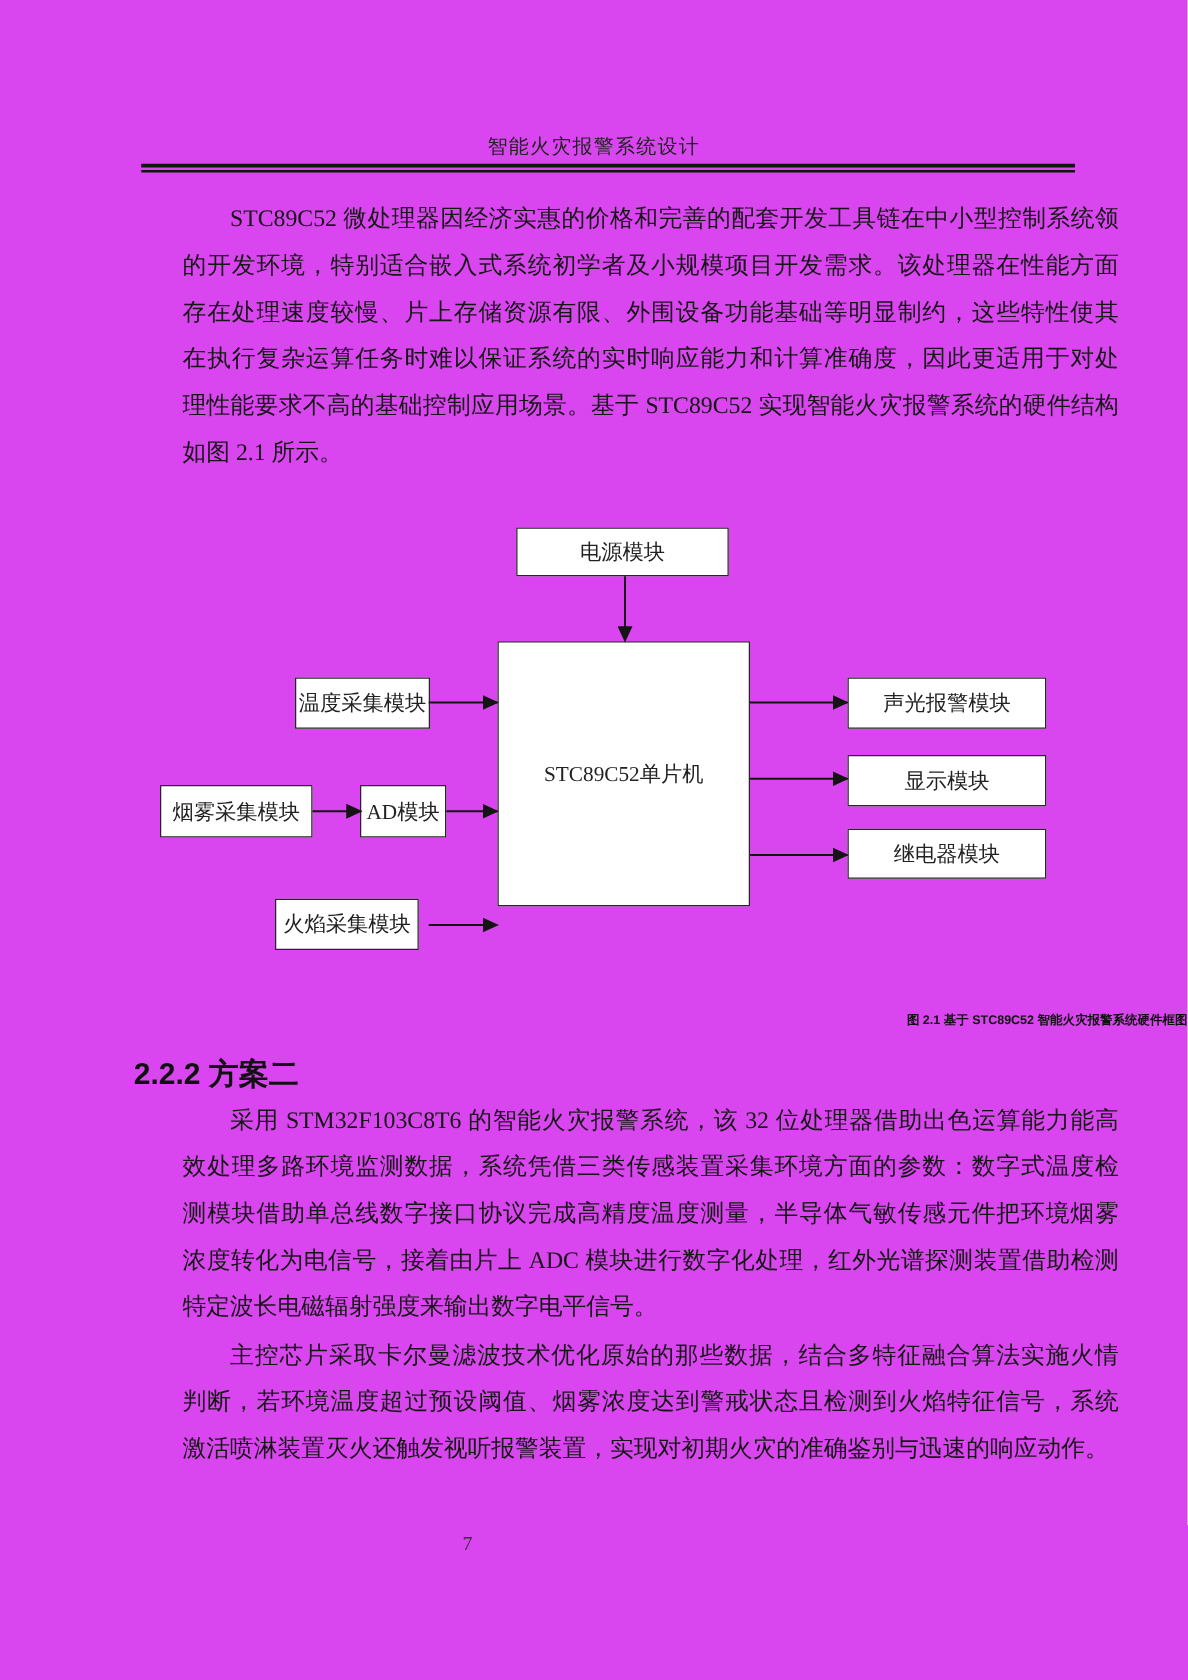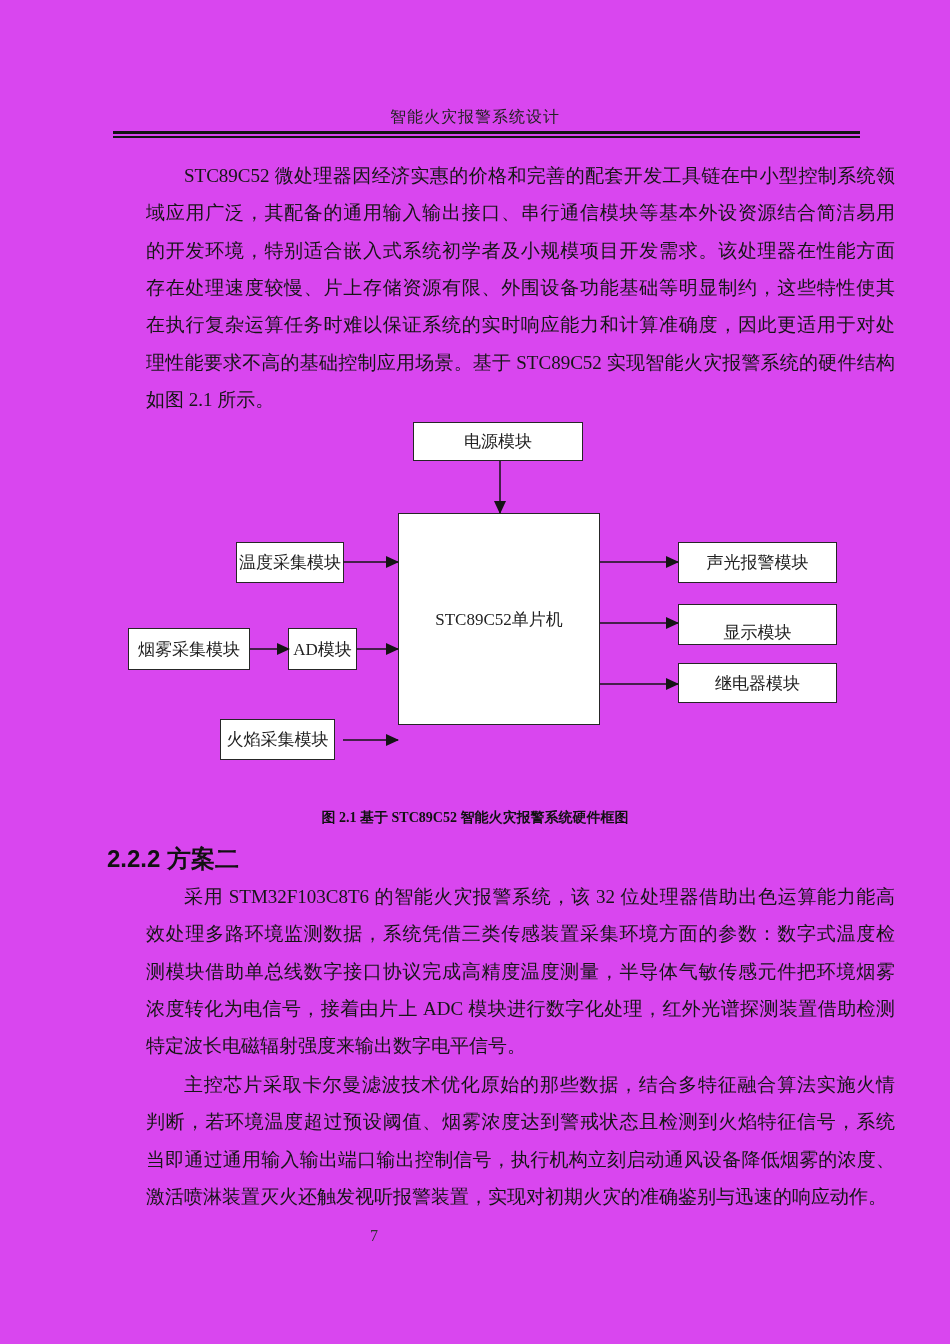--- a/index.html
+++ b/index.html
@@ -20,62 +20,61 @@
   
   .para { position:absolute; left:101px; width:749px; font-size:19px; line-height:37.35px; color:#161616;margin-left:45px; }
   .para .ln { height:37.35px; overflow:hidden; text-align:justify; text-align-last:justify; }
   .para .ln.first { text-indent:38px; }
   .para .ln.last  { text-align-last:left; }
   .p1 { top:157px; }
   .p2 { top:878px; }
   .p3 { top:1066px; }
   
   .fig-caption {
-    position:absolute; top:809px; left:0; width:100%; text-align:center;
-    font-family:Liberation Serif, serif; font-weight:bold;
-    font-size:14px; color:#111;
+    position:absolute; top:809px; left:0; width:100%; text-align:right;
+    font-family:Liberation Sans, sans-serif; font-weight:bold;
+    font-size:10px; color:#111;
   }
   .sec-heading {
     position:absolute; left:107px; top:843px;
     font-family:"Liberation Sans","DejaVu Sans",sans-serif; font-weight:bold;
     font-size:24px; color:#111;
   }
   
   .dbox {
     position:absolute; box-sizing:border-box; border:1.5px solid #262626;
     background:#fff; display:flex; align-items:center; justify-content:center;
     font-size:17px; color:#222; white-space:nowrap;
   }
   .box-power   { left:413px; top:422px; width:170px; height:39px; }
   .box-mcu     { left:398px; top:513px; width:202px; height:212px; }
   .box-temp    { left:236px; top:542px; width:108px; height:41px;justify-content:center; }
   .box-smoke   { left:128px; top:628px; width:122px; height:42px; }
   .box-ad      { left:288px; top:628px; width:69px;  height:42px; }
   .box-flame   { left:220px; top:719px; width:115px; height:41px;font-family:Liberation Serif, serif; }
   .box-alarm   { left:678px; top:542px; width:159px; height:41px; }
-  .box-display { left:678px; top:604px; width:159px; height:41px;align-items:flex-end; }
+  .box-display { left:678px; top:604px; width:159px; height:41px; }
   .box-relay   { left:678px; top:663px; width:159px; height:40px;text-align:center; }
   .diagram-arrows { position:absolute; left:0; top:0; pointer-events:none; }
   
   .page-number {
     position:absolute; left:358px; top:1227px; width:32px; text-align:center;
     font-size:16px; color:#333;
   }
 </style>
 </head>
 <body>
 
 <div class="page">
 
   <div class="header-title">智能火灾报警系统设计</div>
   <div class="header-rule"></div>
 
   <div class="para p1">
     <div class="ln first">STC89C52 微处理器因经济实惠的价格和完善的配套开发工具链在中小型控制系统领</div>
-    <div class="ln">域应用广泛，其配备的通用输入输出接口、串行通信模块等基本外设资源结合简洁易用</div>
     <div class="ln">的开发环境，特别适合嵌入式系统初学者及小规模项目开发需求。该处理器在性能方面</div>
     <div class="ln">存在处理速度较慢、片上存储资源有限、外围设备功能基础等明显制约，这些特性使其</div>
     <div class="ln">在执行复杂运算任务时难以保证系统的实时响应能力和计算准确度，因此更适用于对处</div>
     <div class="ln">理性能要求不高的基础控制应用场景。基于 STC89C52 实现智能火灾报警系统的硬件结构</div>
     <div class="ln last">如图 2.1 所示。</div>
   </div>
 
   <div>
     <div class="dbox box-power">
       <span>电源模块</span>
@@ -130,19 +129,18 @@
     <div class="ln first">采用 STM32F103C8T6 的智能火灾报警系统，该 32 位处理器借助出色运算能力能高</div>
     <div class="ln">效处理多路环境监测数据，系统凭借三类传感装置采集环境方面的参数：数字式温度检</div>
     <div class="ln">测模块借助单总线数字接口协议完成高精度温度测量，半导体气敏传感元件把环境烟雾</div>
     <div class="ln">浓度转化为电信号，接着由片上 ADC 模块进行数字化处理，红外光谱探测装置借助检测</div>
     <div class="ln last">特定波长电磁辐射强度来输出数字电平信号。</div>
   </div>
 
   <div class="para p3">
     <div class="ln first">主控芯片采取卡尔曼滤波技术优化原始的那些数据，结合多特征融合算法实施火情</div>
     <div class="ln">判断，若环境温度超过预设阈值、烟雾浓度达到警戒状态且检测到火焰特征信号，系统</div>
-    <div class="ln">当即通过通用输入输出端口输出控制信号，执行机构立刻启动通风设备降低烟雾的浓度、</div>
     <div class="ln last">激活喷淋装置灭火还触发视听报警装置，实现对初期火灾的准确鉴别与迅速的响应动作。</div>
   </div>
 
   <div class="page-number">7</div>
 
 </div>
 
 </body></html>

